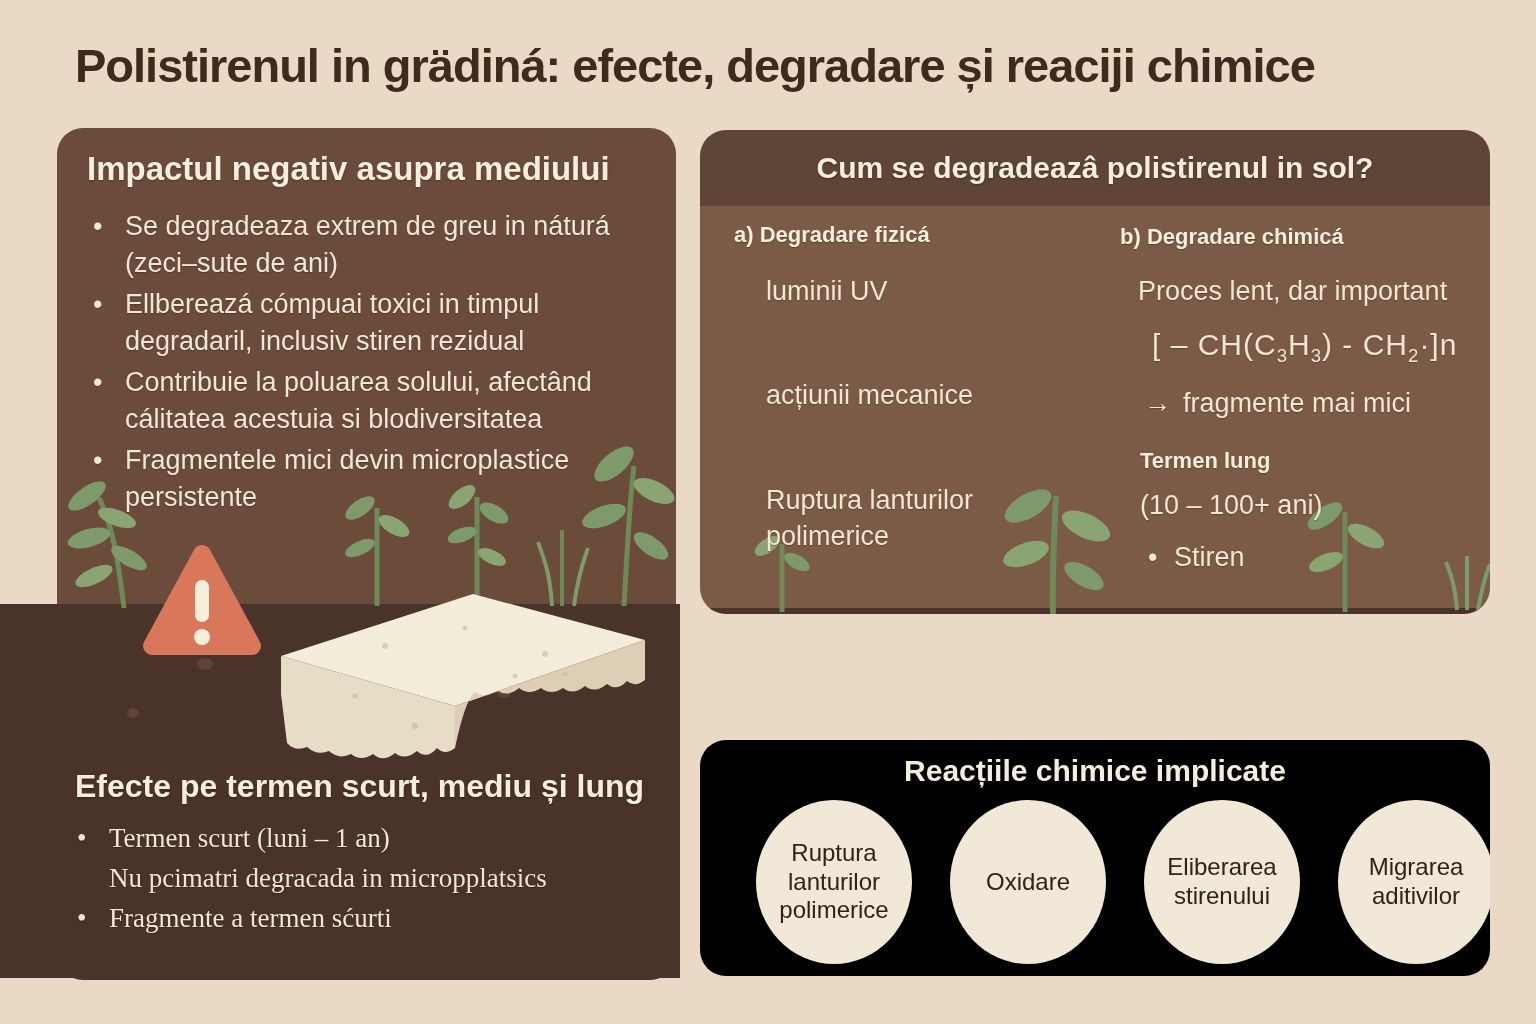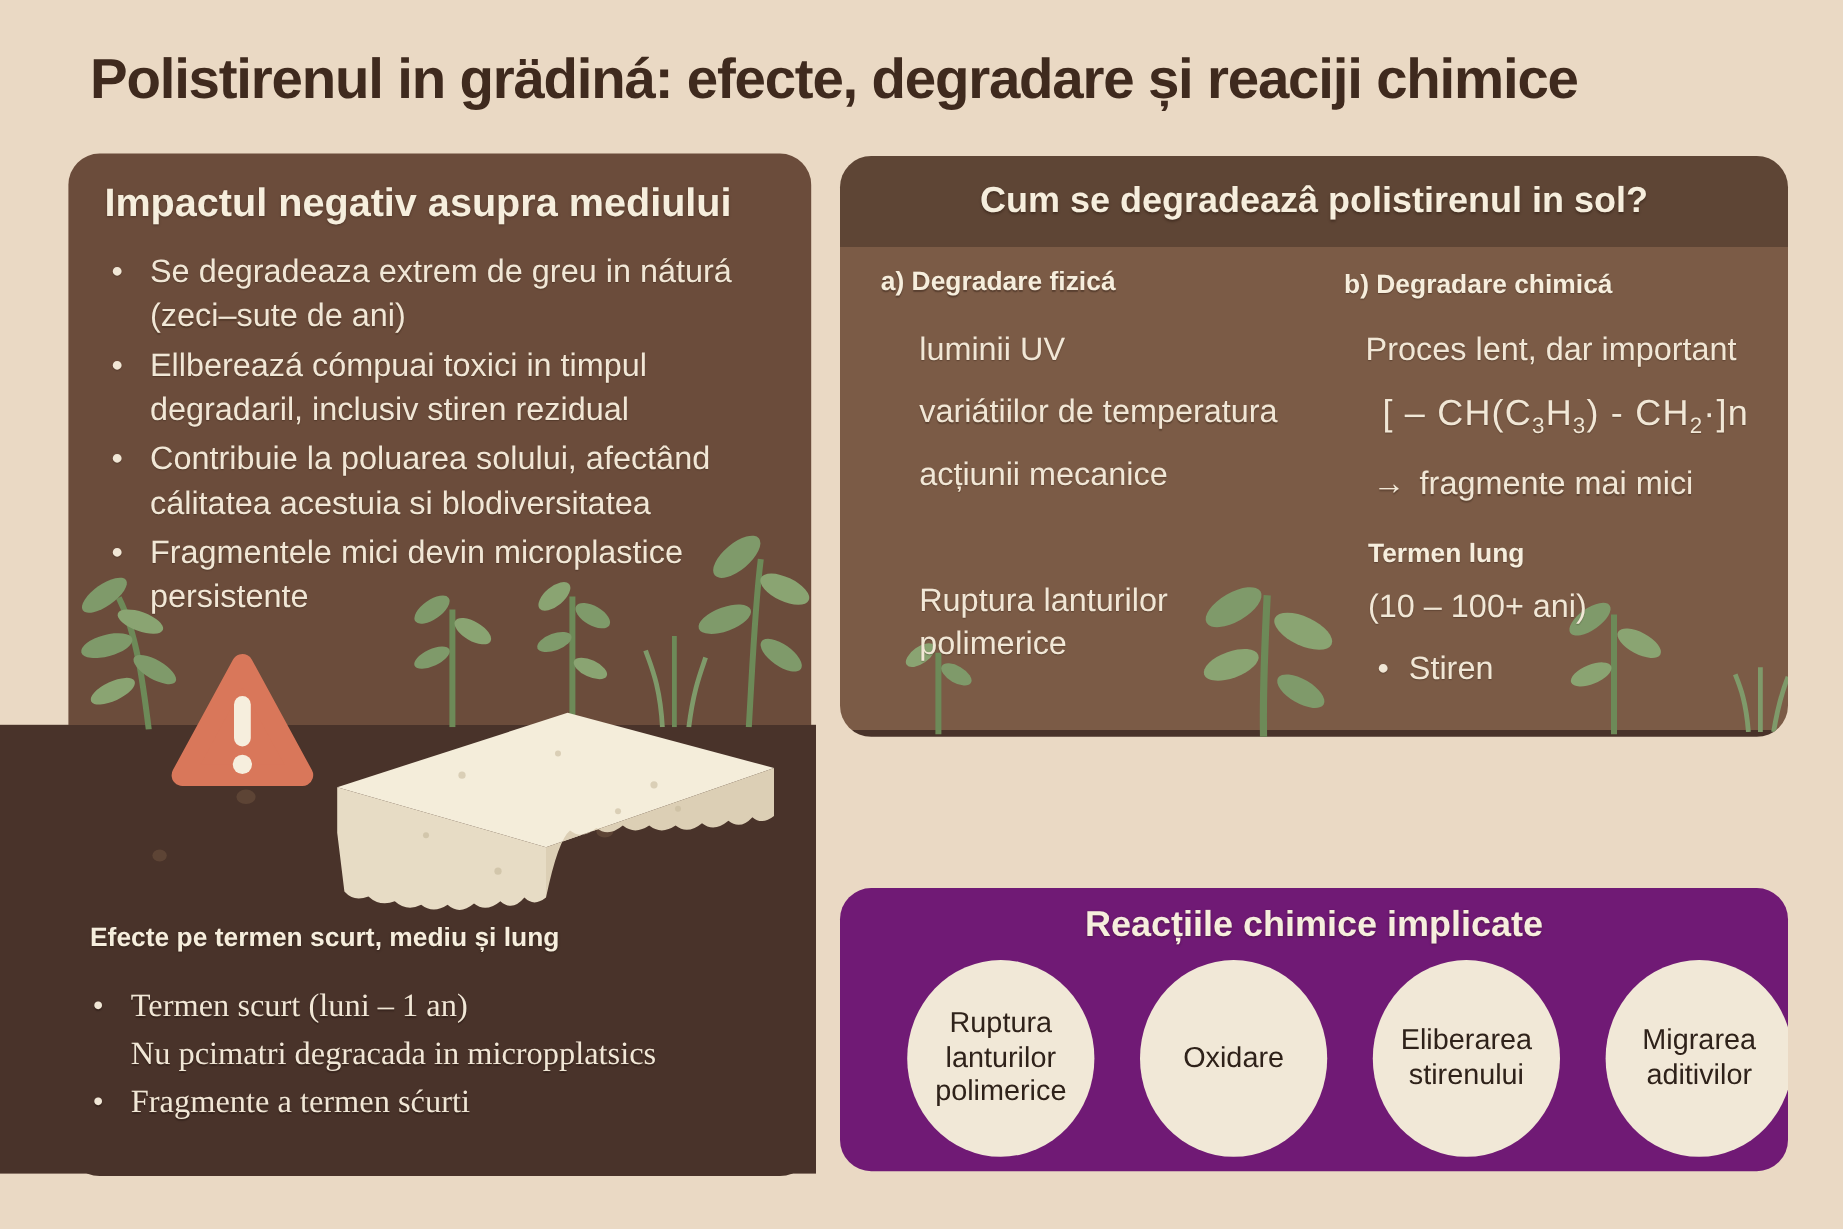--- a/index.html
+++ b/index.html
@@ -9,30 +9,30 @@
   .title { position:absolute; left:75px; top:38px; width:1420px; margin:0;
            font-size:47px; font-weight:700; letter-spacing:-1px; color:#3f2a1e; }
 
   .soil-band { position:absolute; left:0; top:604px; width:680px; height:374px; background:#49332a; }
 
   .panel { position:absolute; border-radius:26px; overflow:hidden; }
   .left-panel { left:57px; top:128px; width:619px; height:852px;
     background:linear-gradient(to bottom,#6b4c3b 0,#6b4c3b 476px,#49332a 476px,#49332a 100%); }
   .right-panel { left:700px; top:130px; width:790px; height:484px;
     background:linear-gradient(to bottom,#5e4535 0,#5e4535 76px,#7b5b46 76px,#7b5b46 478px,#49332a 478px,#49332a 100%); }
-  .reactions-panel { left:700px; top:740px; width:790px; height:236px; background:#701a75; }
+  .reactions-panel { left:700px; top:740px; width:790px; height:236px; background:#000000; }
   h2 { margin:0; font-weight:700; }
   .lp-heading { position:absolute; left:30px; top:22px; font-size:33px; color:#f6eedd;
                 text-shadow:0 1px 2px rgba(30,15,8,.35); }
   .lp-bullets { position:absolute; left:30px; top:80px; width:562px; margin:0; padding:0; list-style:none; }
   .lp-bullets li { position:relative; padding-left:38px; margin-bottom:4px;
                    font-size:27px; line-height:37px; color:#f1e7d6; text-shadow:0 1px 1px rgba(30,15,8,.3); }
   .lp-bullets li::before { content:"•"; position:absolute; left:6px; top:0; }
 
-  .lp-subheading { position:absolute; left:18px; top:640px; font-size:22px; color:#f6eedd;
+  .lp-subheading { position:absolute; left:18px; top:640px; font-size:32px; color:#f6eedd;
                    text-shadow:0 1px 2px rgba(20,10,5,.4); z-index:5; }
   .eff { position:absolute; left:14px; top:690px; width:590px; z-index:5;
          font-size:27px; line-height:40px; color:#f1e7d6; text-shadow:0 1px 1px rgba(20,10,5,.35);font-family:Liberation Serif, serif; }
   .eff-li { position:relative; padding-left:38px; }
   .eff-li::before { content:"•"; position:absolute; left:6px; top:0; }
   .eff-sub { padding-left:38px; }
 
   .rp-header { position:absolute; left:0; top:0; width:100%; height:76px; }
   .rp-header h2 { text-align:center; line-height:76px; font-size:30px; color:#f6eedd;
                   text-shadow:0 1px 2px rgba(30,15,8,.4); }
@@ -140,21 +140,20 @@
     </div>
   </section>
 
   <section class="panel right-panel">
     <div class="rp-header">
       <h2>Cum se degradeazâ polistirenul in sol?</h2>
     </div>
 
     <div class="rp-label" style="left:34px; top:92px;">a) Degradare fizicá</div>
     <div class="rp-text" style="left:66px; top:146px;">luminii UV</div>
-    <div class="rp-text" style="left:66px; top:198px;">variátiilor de temperatura</div>
     <div class="rp-text" style="left:66px; top:250px;">acțiunii mecanice</div>
 
     <div class="rp-text" style="left:66px; top:352px; width:246px; line-height:36px;">Ruptura lanturilor polimerice</div>
 
     <div class="rp-label" style="left:420px; top:94px;">b) Degradare chimicá</div>
     <div class="rp-text" style="left:438px; top:146px;">Proces lent, dar important</div>
 
     <div class="rp-text formula" style="left:452px; top:198px;">
       <span>[ – CH(C</span><sub>3</sub><span>H</span><sub>3</sub><span>) - CH</span><sub>2</sub><span>·]</span><span>n</span>
     </div>

